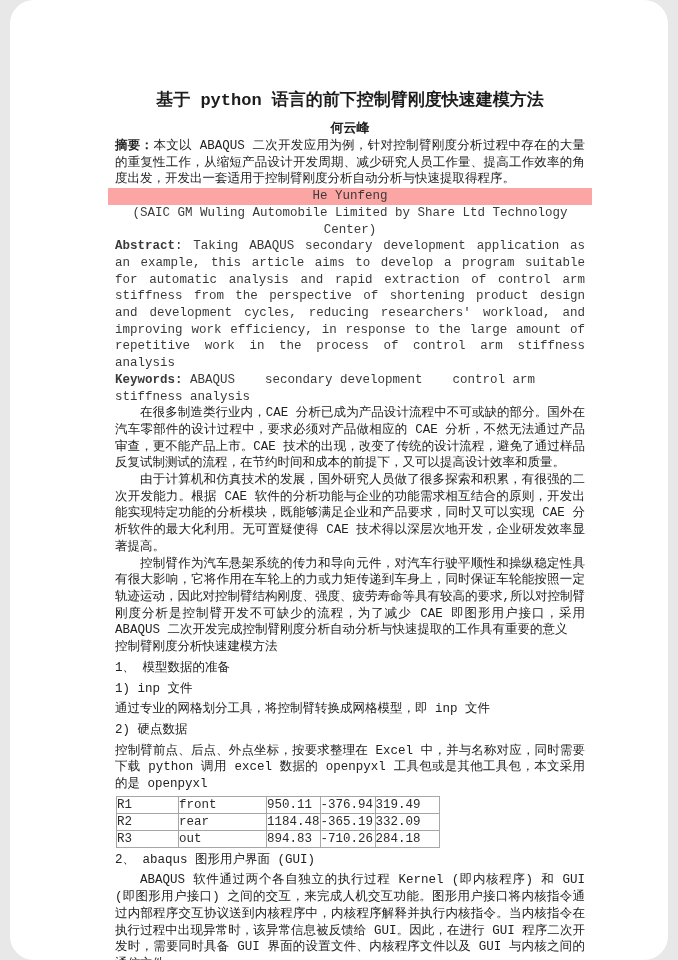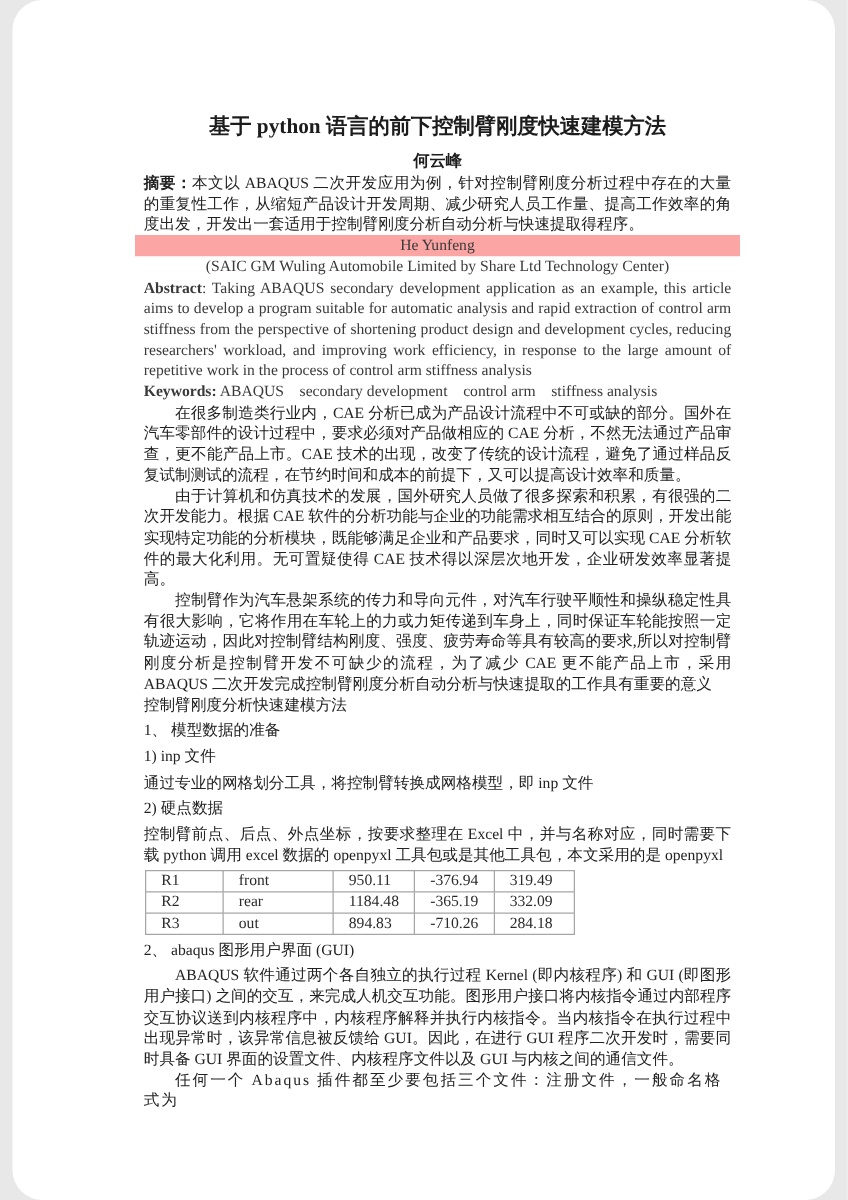--- a/index.html
+++ b/index.html
@@ -1,36 +1,36 @@
 <!DOCTYPE html>
 <html><head>
 <meta charset="utf-8">
 <style>
   html,body { margin:0; padding:0; background:#e8e8e8; }
   .page {
     position:relative; width:658px; height:960px; margin:0 auto;
     background:#ffffff; overflow:hidden;
-    font-family:Liberation Serif, serif;
+    font-family:Liberation Mono, monospace;
     color:#222222;
     border-radius:24px;
   }
   .content { position:absolute; left:105px; top:88px; width:470px; }
   .doc-title { font-size:17px; font-weight:bold; text-align:center; line-height:25px; margin:0 0 7px 0; color:#1c1c1c; }
   .author-cn { font-size:13px; font-weight:bold; text-align:center; line-height:18px; margin:0; color:#1c1c1c; }
   .affil-cn { font-size:13.5px; font-weight:bold; text-align:center; line-height:19px; margin:0 0 3px 0; color:#1c1c1c; }
   p { margin:0; font-size:12.5px; line-height:16.7px; }
   .just { text-align:justify; text-justify:inter-character; }
   .center { text-align:center; }
   .en { color:#3a3a3a; }
   .band { background:#fca5a5; margin-left:-7px; margin-right:-7px; }
   .indent { text-indent:2em; }
   .prewrap { white-space:pre-wrap; }
   .h-list { margin:4px 0; }
   .hardpoint-table { border-collapse:collapse; margin:3px 0 2px 1px; table-layout:fixed; }
-  .hardpoint-table td { border:1px solid #a6a6a6; font-size:12.5px; height:16px; padding:0 12px; color:#2b2b2b; overflow:hidden; }
+  .hardpoint-table td { border:1px solid #a6a6a6; font-size:12.5px; height:16px; padding:0 0; color:#2b2b2b; overflow:hidden; }
   .hardpoint-table td.num { text-align:left; }
   .spread { letter-spacing:1.6px; }
   b { font-weight:bold; }
 </style>
 </head>
 <body>
 
 <div class="page">
   <div class="content">
 
@@ -43,21 +43,21 @@
 
     <p class="center en band">He Yunfeng</p>
     <p class="center en">(SAIC GM Wuling Automobile Limited by Share Ltd Technology Center)</p>
 
     <p class="just en"><b>Abstract</b><span>: Taking ABAQUS secondary development application as an example, this article aims to develop a program suitable for automatic analysis and rapid extraction of control arm stiffness from the perspective of shortening product design and development cycles, reducing researchers' workload, and improving work efficiency, in response to the large amount of repetitive work in the process of control arm stiffness analysis</span></p>
 
     <p class="en prewrap"><b>Keywords:</b><span> ABAQUS    secondary development    control arm    stiffness analysis</span></p>
 
     <p class="just indent">在很多制造类行业内，CAE 分析已成为产品设计流程中不可或缺的部分。国外在汽车零部件的设计过程中，要求必须对产品做相应的 CAE 分析，不然无法通过产品审查，更不能产品上市。CAE 技术的出现，改变了传统的设计流程，避免了通过样品反复试制测试的流程，在节约时间和成本的前提下，又可以提高设计效率和质量。</p>
     <p class="just indent">由于计算机和仿真技术的发展，国外研究人员做了很多探索和积累，有很强的二次开发能力。根据 CAE 软件的分析功能与企业的功能需求相互结合的原则，开发出能实现特定功能的分析模块，既能够满足企业和产品要求，同时又可以实现 CAE 分析软件的最大化利用。无可置疑使得 CAE 技术得以深层次地开发，企业研发效率显著提高。</p>
-    <p class="just indent">控制臂作为汽车悬架系统的传力和导向元件，对汽车行驶平顺性和操纵稳定性具有很大影响，它将作用在车轮上的力或力矩传递到车身上，同时保证车轮能按照一定轨迹运动，因此对控制臂结构刚度、强度、疲劳寿命等具有较高的要求,所以对控制臂刚度分析是控制臂开发不可缺少的流程，为了减少 CAE 更不能产品上市，采用 ABAQUS 二次开发完成控制臂刚度分析自动分析与快速提取的工作具有重要的意义</p>
+    <p class="just indent">控制臂作为汽车悬架系统的传力和导向元件，对汽车行驶平顺性和操纵稳定性具有很大影响，它将作用在车轮上的力或力矩传递到车身上，同时保证车轮能按照一定轨迹运动，因此对控制臂结构刚度、强度、疲劳寿命等具有较高的要求,所以对控制臂刚度分析是控制臂开发不可缺少的流程，为了减少 CAE 即图形用户接口，采用 ABAQUS 二次开发完成控制臂刚度分析自动分析与快速提取的工作具有重要的意义</p>
 
     <p>控制臂刚度分析快速建模方法</p>
 
     <p class="h-list">1、 模型数据的准备</p>
     <p class="h-list">1) inp 文件</p>
     <p>通过专业的网格划分工具，将控制臂转换成网格模型，即 inp 文件</p>
     <p class="h-list">2) 硬点数据</p>
     <p class="just">控制臂前点、后点、外点坐标，按要求整理在 Excel 中，并与名称对应，同时需要下载 python 调用 excel 数据的 openpyxl 工具包或是其他工具包，本文采用的是 openpyxl</p>
 
     <table class="hardpoint-table">

